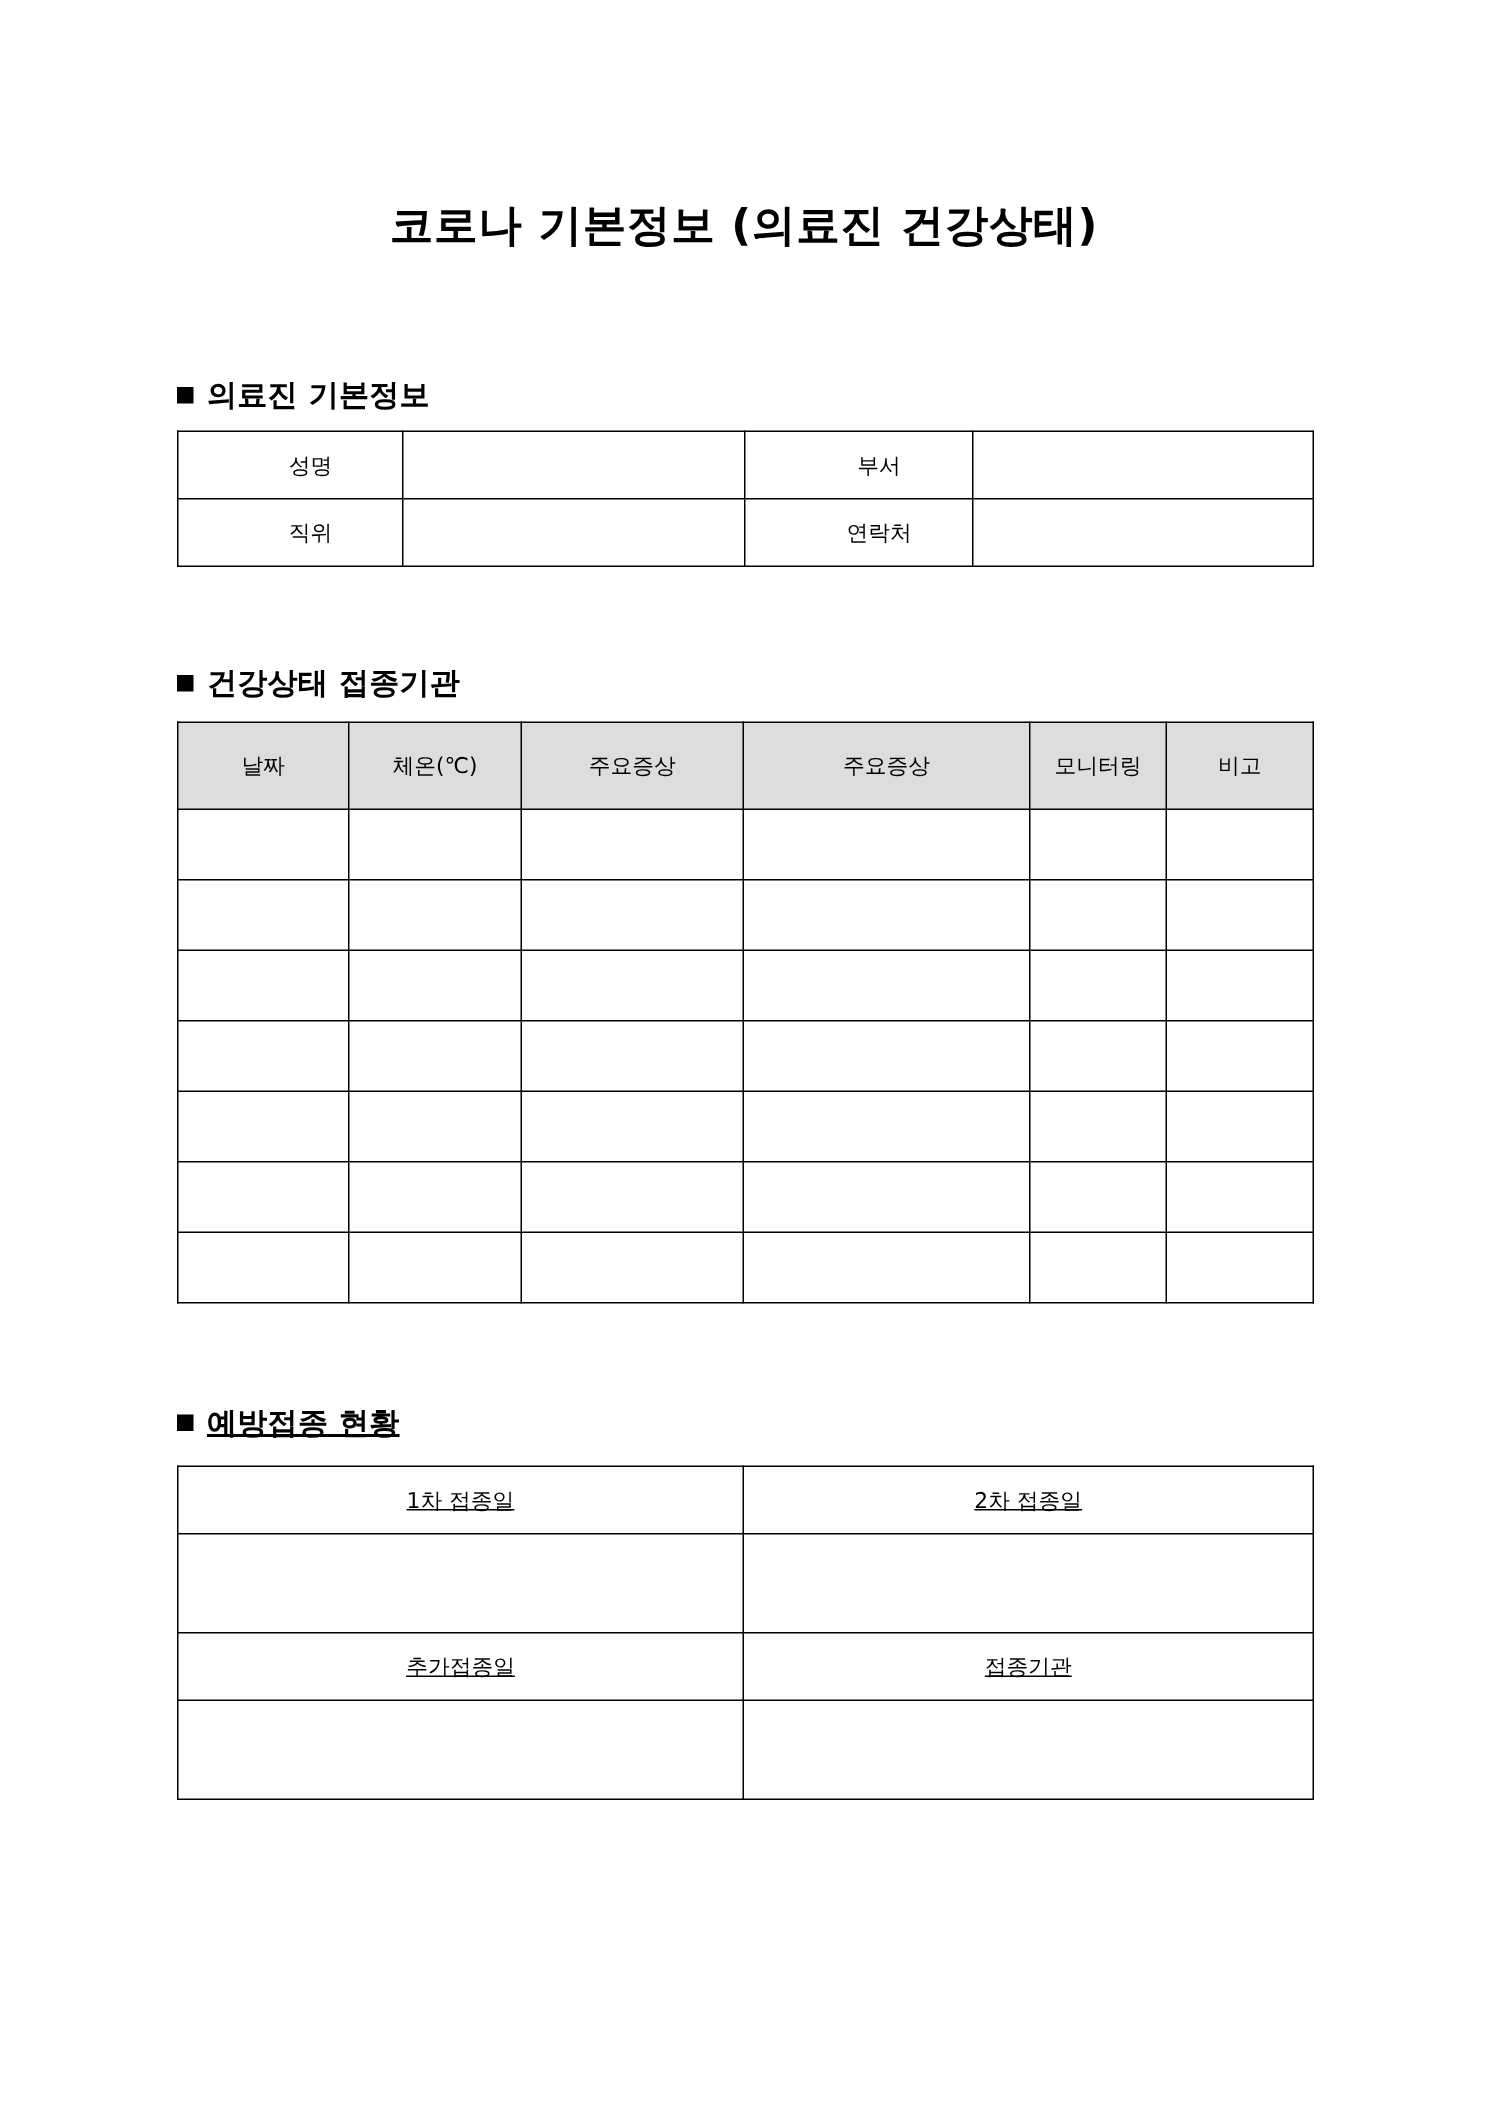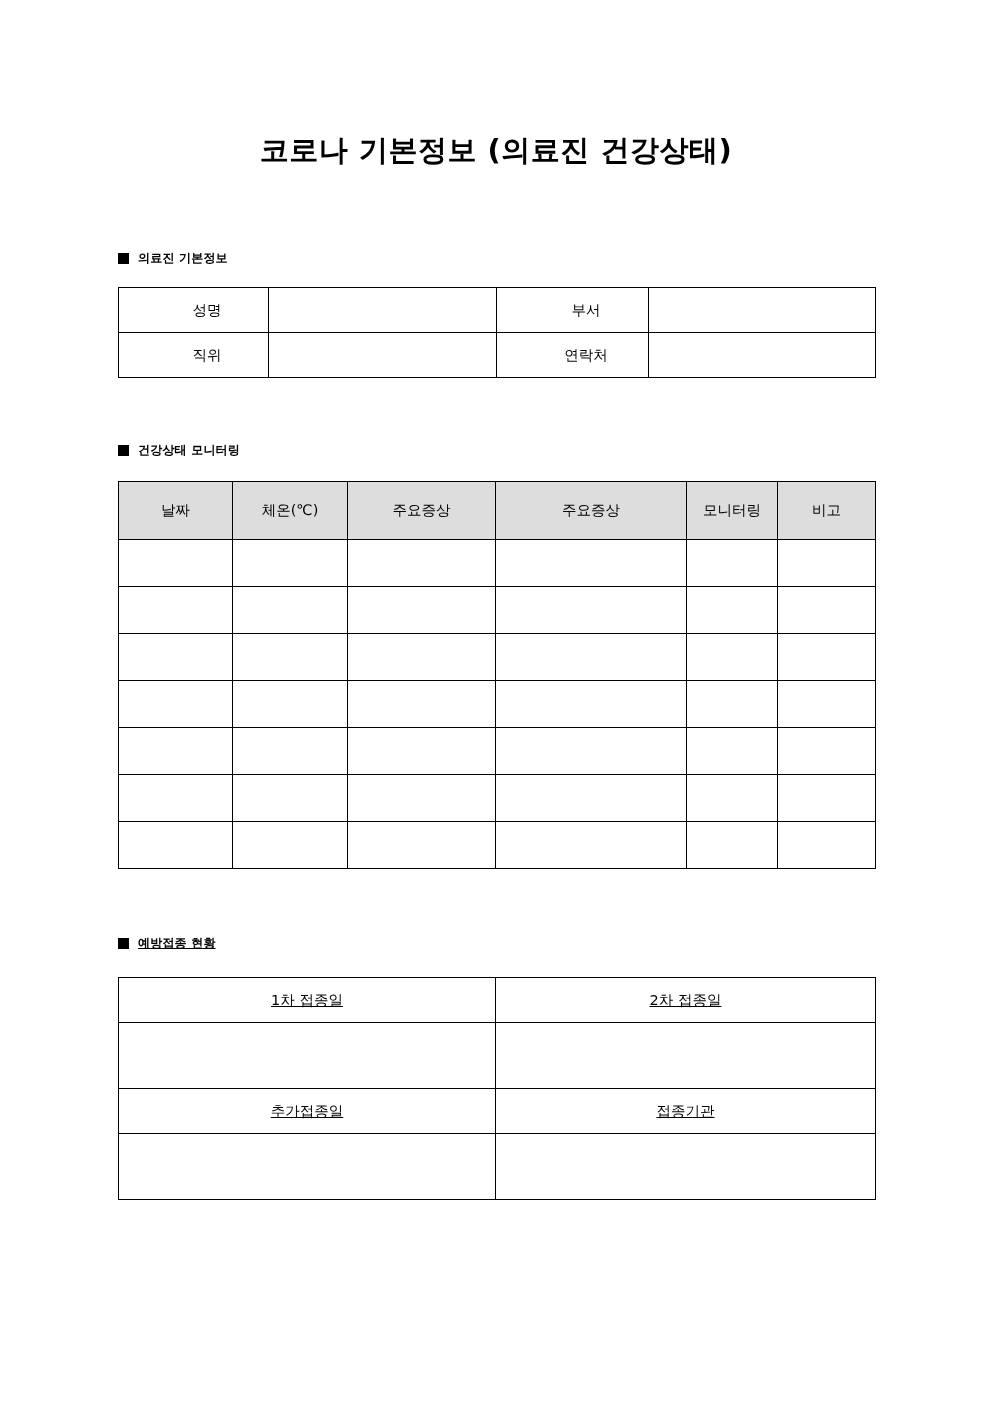--- a/index.html
+++ b/index.html
@@ -32,21 +32,21 @@
     font-size: 29px;
     font-weight: bold;
     letter-spacing: 0.5px;
     line-height: 1.2;
   }
 
   
   .section-head {
     position: absolute;
     left: 118px;
-    font-size: 12px;
+    font-size: 20px;
     font-weight: bold;
     letter-spacing: 0.2px;
     white-space: nowrap;
     display: flex;
     align-items: center;
     gap: 9px;
   }
   .bullet-square {
     display: inline-block;
     width: 11px;
@@ -140,21 +140,21 @@
         <td class="label-cell">직위</td>
         <td class="value-cell"></td>
         <td class="label-cell">연락처</td>
         <td class="value-cell"></td>
       </tr>
     </tbody>
   </table>
 
   <div class="section-head" id="section-head-2">
     <span class="bullet-square"></span>
-    <span>건강상태 모니터링</span>
+    <span>건강상태 접종기관</span>
   </div>
 
   <table class="form-table" id="table-health-monitoring">
     <colgroup>
       <col style="width:114px">
       <col style="width:115px">
       <col style="width:148px">
       <col style="width:191px">
       <col style="width:91px">
       <col style="width:98px">

